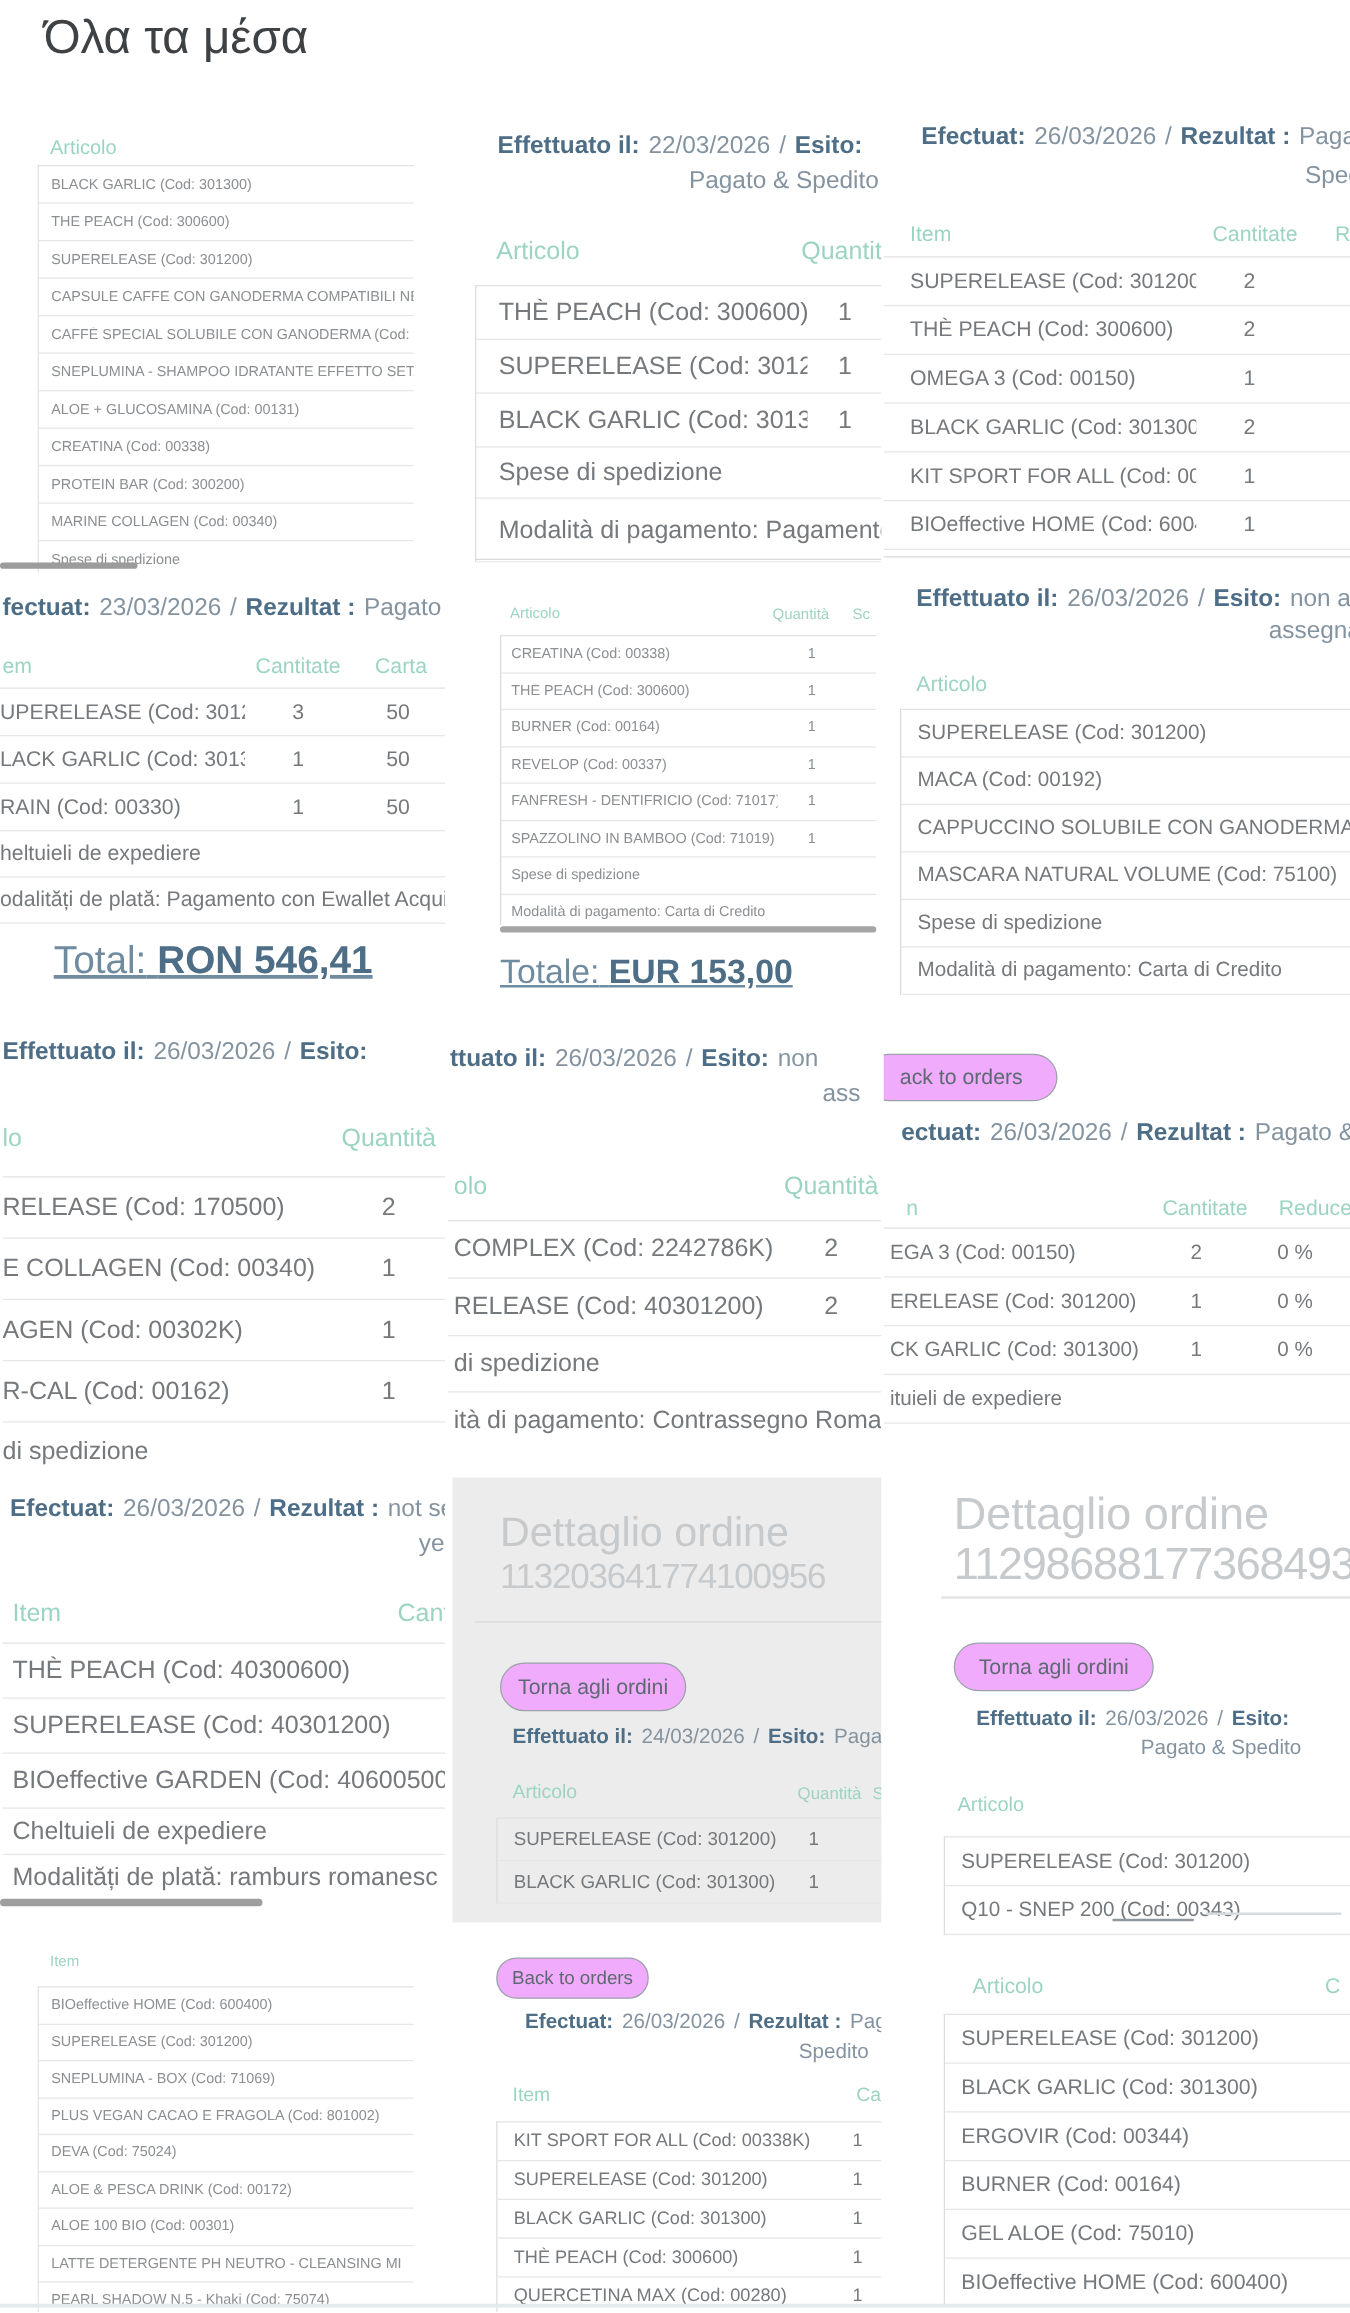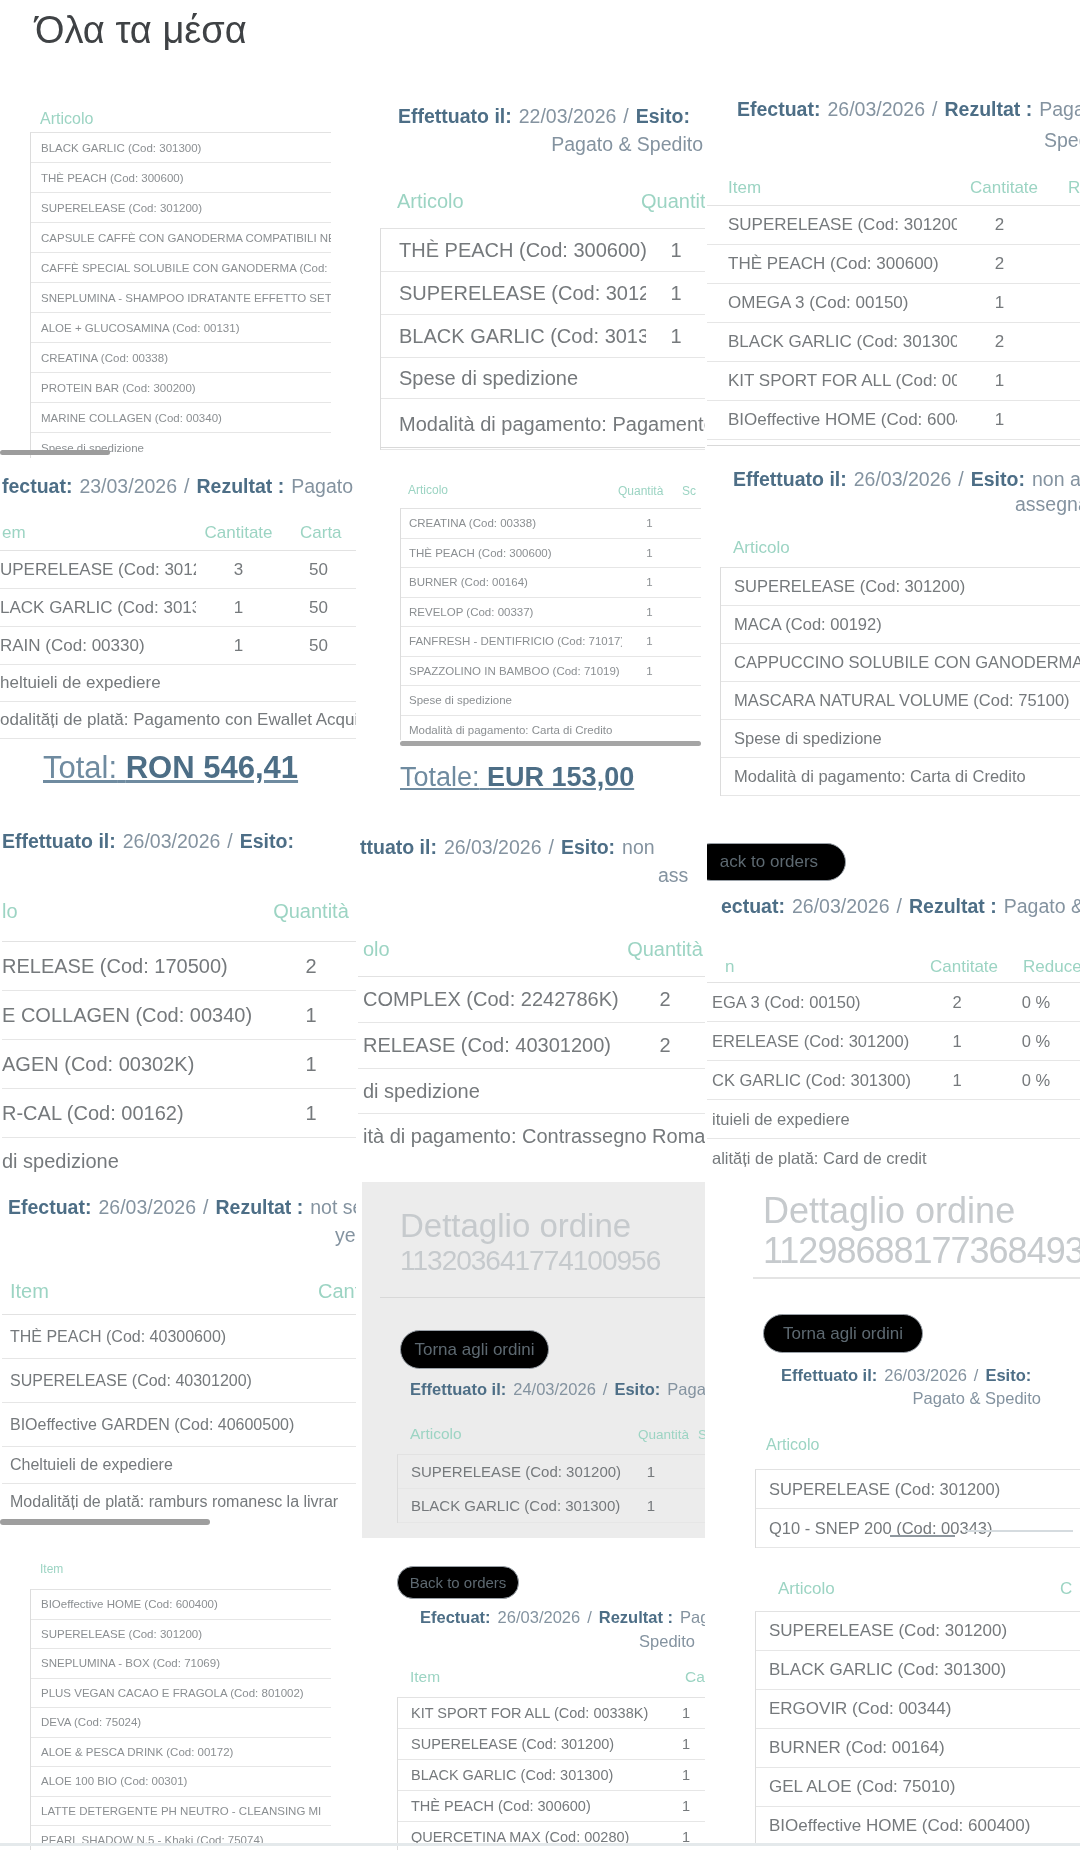--- a/index.html
+++ b/index.html
@@ -13,31 +13,31 @@
   .m16{font-size:16.5px;}
   .status2{position:absolute;white-space:nowrap;font-size:19.5px;color:#8493a0;}
   .status2.m16{font-size:16.5px;}
   .mintlbl{position:absolute;color:#9cd4c3;white-space:nowrap;}
   .tbl{position:absolute;color:#75797c;border-top:1px solid #e2e2e2;background:transparent;}
   .tbl.bleft{border-left:1px solid #dcdcdc;}
   .tr{display:flex;align-items:center;border-bottom:1px solid #e6e6e6;}
   .nm{flex:1;white-space:nowrap;overflow:hidden;}
   .qy,.dc{text-align:center;white-space:nowrap;}
   .pill{position:absolute;display:flex;align-items:center;justify-content:center;
-        border:1.5px solid #9aa1a8;border-radius:20px;background:#000000;color:#5d6971;white-space:nowrap;}
+        border:1.5px solid #9aa1a8;border-radius:20px;background:#f0abfc;color:#5d6971;white-space:nowrap;}
   .dtitle{position:absolute;color:#c6cacd;white-space:nowrap;}
   .sbar{position:absolute;background:#9c9c9c;border-radius:3px;}
   .hline{position:absolute;background:#d9d9d9;height:1px;}
   .totalline{position:absolute;white-space:nowrap;color:#6f8ba0;text-decoration:underline;}
   .totalline b{color:#4d6e86;font-weight:bold;}
   
   .tA{font-size:11.5px;color:#8b8f92;} .tA .tr{height:29px;} .tA .nm{padding-left:10px;}
   .tB{font-size:17px;} .tB .tr{height:37px;} .tB .tr.x{height:36px;} .tB .qy{width:85px;} .tB .dc{width:75px;}
   .tC{font-size:20px;} .tC .tr{height:48px;} .tC .tr.x{height:46px;} .tC .qy{width:90px;}
-  .tD{font-size:16px;} .tD .tr{height:43px;} .tD .tr.x{height:36px;} .tD .nm{padding-left:8px;}
+  .tD{font-size:20px;} .tD .tr{height:43px;} .tD .tr.x{height:36px;} .tD .nm{padding-left:8px;}
   .tE{font-size:20px;} .tE .tr{height:42px;} .tE .tr.x1{height:40px;} .tE .tr.x2{height:50px;} .tE .qy{width:60px;} .tE .nm{padding-left:18px;}
   .tF{font-size:11.5px;color:#8b8f92;} .tF .tr{height:28.5px;} .tF .qy{width:55px;} .tF .dc{width:25px;} .tF .nm{padding-left:8px;}
   .tG{font-size:20px;} .tG .tr{height:45px;} .tG .tr.x{height:44px;} .tG .qy{width:80px;} .tG .nm{padding-left:5px;}
   .tH{font-size:15px;} .tH .tr{height:33px;} .tH .qy{width:60px;} .tH .dc{width:25px;} .tH .nm{padding-left:13px;}
   .tI{font-size:14.5px;} .tI .tr{height:30px;} .tI .qy{width:40px;} .tI .nm{padding-left:13px;}
   .tJ{font-size:17px;} .tJ .tr{height:38px;} .tJ .qy{width:85px;} .tJ .dc{width:38px;} .tJ .nm{padding-left:21px;}
   .tK{font-size:16.5px;} .tK .tr{height:37px;} .tK .nm{padding-left:13px;}
   .tL{font-size:16.5px;} .tL .tr{height:38px;} .tL .qy{width:70px;} .tL .dc{width:88px;} .tL .nm{padding-left:5px;}
   .tM{font-size:16.5px;} .tM .tr{height:38px;} .tM .nm{padding-left:13px;}
 </style>
@@ -467,23 +467,20 @@
           <span class="dc">0 %</span>
         </div>
       <div class="tr">
           <span class="nm">CK GARLIC (Cod: 301300)</span>
           <span class="qy">1</span>
           <span class="dc">0 %</span>
         </div>
       <div class="tr">
           <span class="nm">ituieli de expediere</span>
         </div>
-      <div class="tr">
-          <span class="nm">alități de plată: Card de credit</span>
-        </div>
     </div>
   </div>
 
   <div class="frag" style="left:707px;top:1180px;width:373px;height:380px;background:#fff;">
     <div class="dtitle" style="left:56px;top:10px;font-size:36px;">Dettaglio ordine</div>
     <div class="dtitle" style="left:56px;top:50px;font-size:36px;letter-spacing:-1px;">11298688177368493</div>
     <div class="hline" style="left:46px;top:97px;width:327px;background:#e4e4e4;height:1.5px;"></div>
     <div class="pill" style="left:56px;top:134px;width:158px;height:37px;font-size:17px;">Torna agli ordini</div>
     <div class="meta m16" style="left:74px;top:186px;">
       <b>Effettuato il:</b><span>26/03/2026</span><span>/</span><b>Esito:</b>

